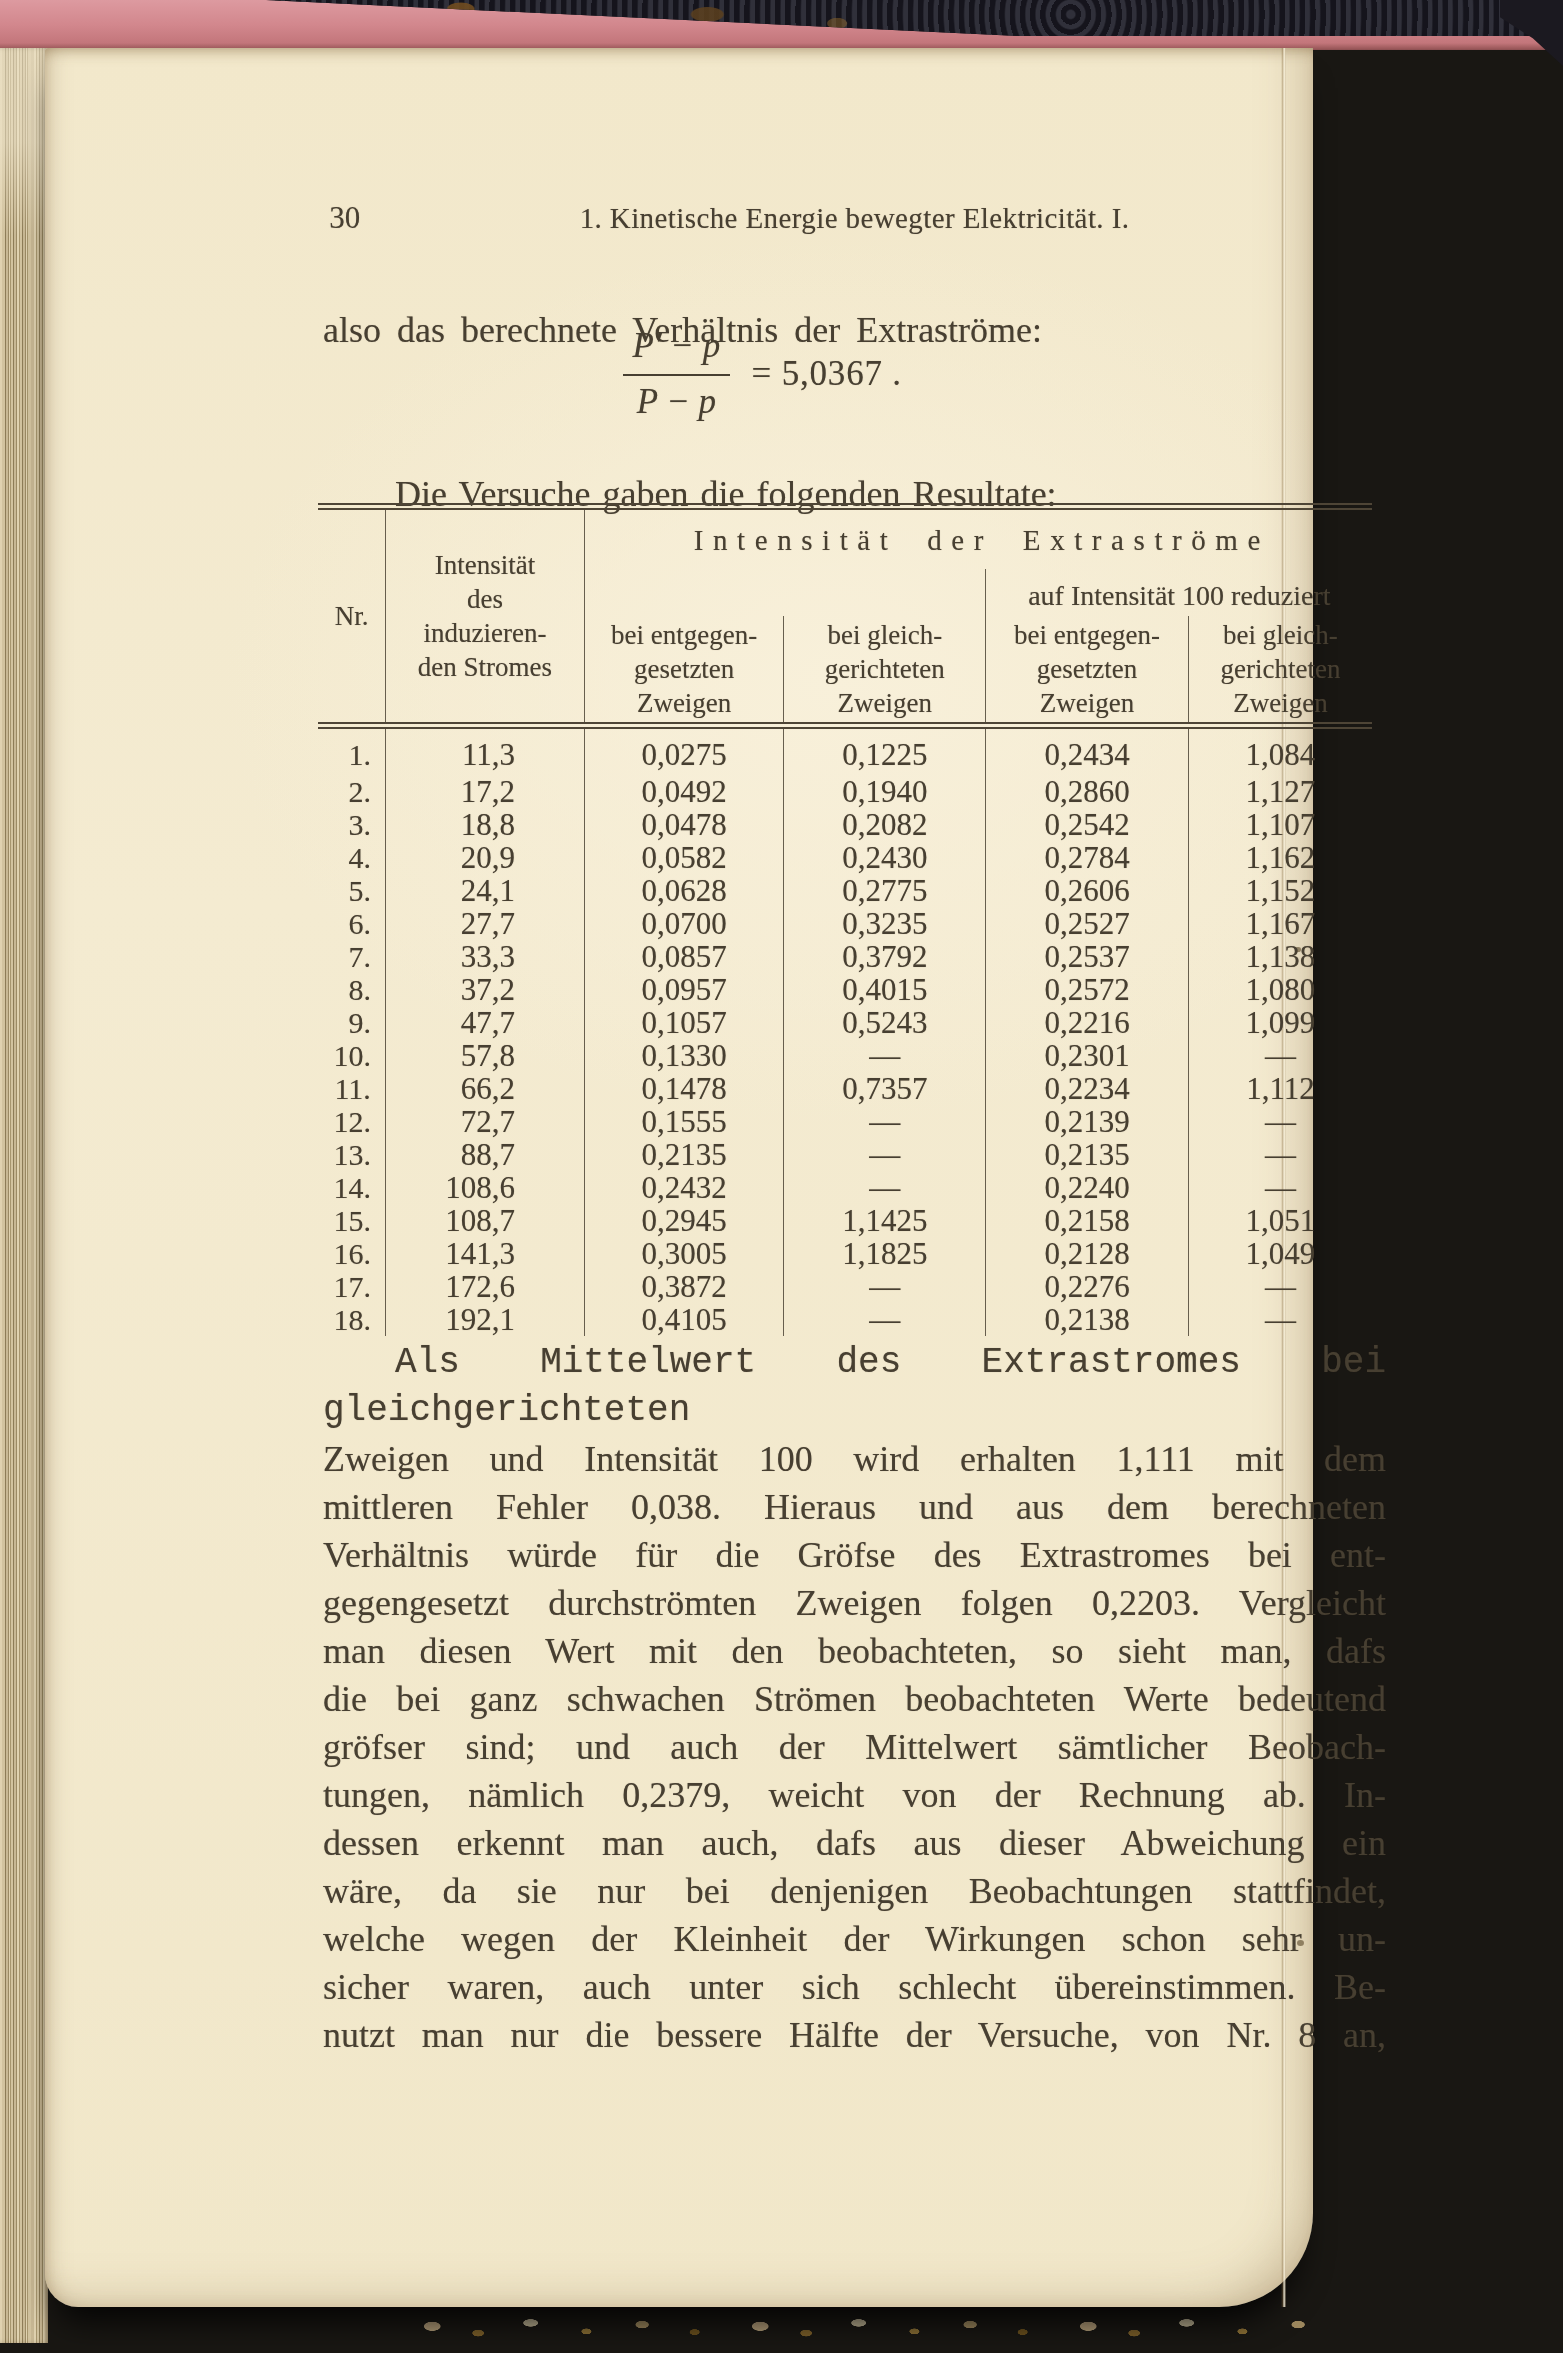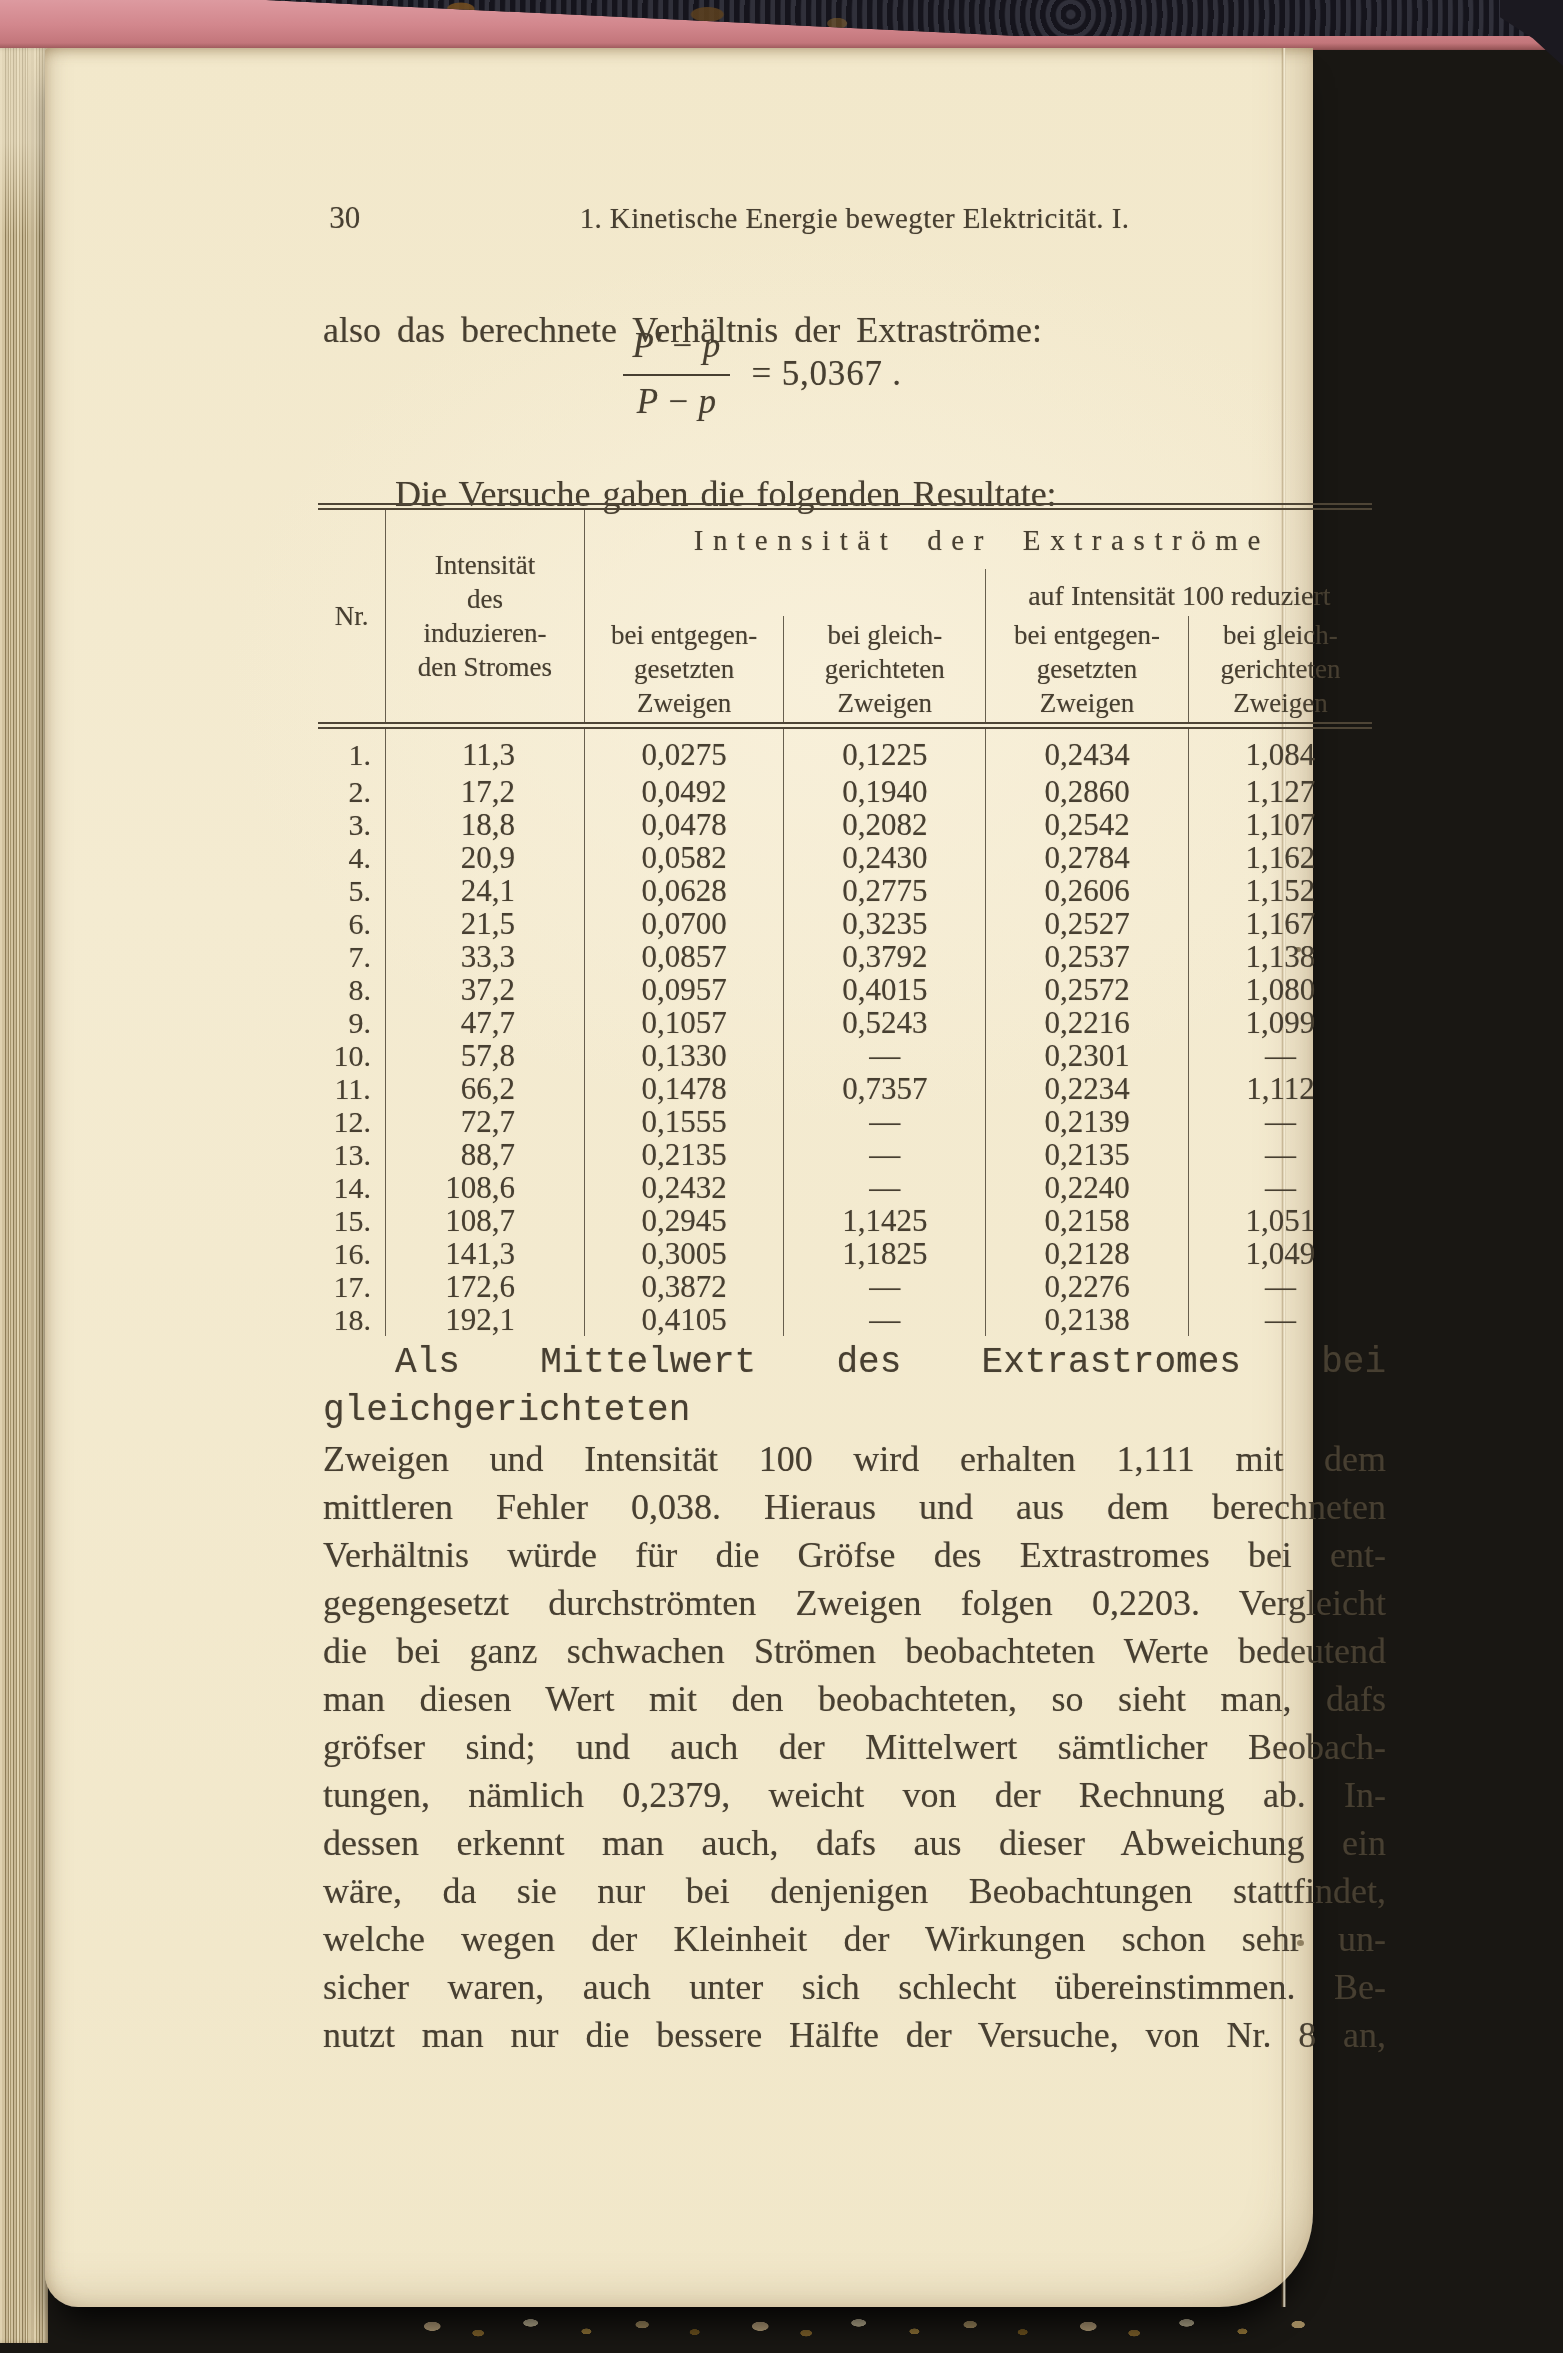--- a/index.html
+++ b/index.html
@@ -220,21 +220,21 @@
             <tr>
               <td class="c0 br">5.</td>
               <td class="c1 br">24,1</td>
               <td class="c2 br">0,0628</td>
               <td class="c3 br">0,2775</td>
               <td class="c4 br">0,2606</td>
               <td class="c5">1,152</td>
             </tr>
             <tr>
               <td class="c0 br">6.</td>
-              <td class="c1 br">21,5</td>
+              <td class="c1 br">27,7</td>
               <td class="c2 br">0,0700</td>
               <td class="c3 br">0,3235</td>
               <td class="c4 br">0,2527</td>
               <td class="c5">1,167</td>
             </tr>
             <tr>
               <td class="c0 br">7.</td>
               <td class="c1 br">33,3</td>
               <td class="c2 br">0,0857</td>
               <td class="c3 br">0,3792</td>
@@ -332,22 +332,22 @@
           </tbody>
       </table>
     </div>
 
     <div class="body-text" id="paragraph">
         <div class="pline first">Als Mittelwert des Extrastromes bei gleichgerichteten</div>
         <div class="pline">Zweigen und Intensität 100 wird erhalten 1,111 mit dem</div>
         <div class="pline">mittleren Fehler 0,038.  Hieraus und aus dem berechneten</div>
         <div class="pline">Verhältnis würde für die Gröfse des Extrastromes bei ent-</div>
         <div class="pline">gegengesetzt durchströmten Zweigen folgen 0,2203.  Vergleicht</div>
+        <div class="pline">man diesen Wert mit den beobachteten, so sieht man, dafs</div>
         <div class="pline">die bei ganz schwachen Strömen beobachteten Werte bedeutend</div>
-        <div class="pline">man diesen Wert mit den beobachteten, so sieht man, dafs</div>
         <div class="pline">gröfser sind; und auch der Mittelwert sämtlicher Beobach-</div>
         <div class="pline">tungen, nämlich 0,2379, weicht von der Rechnung ab.  In-</div>
         <div class="pline">dessen erkennt man auch, dafs aus dieser Abweichung ein</div>
         <div class="pline">wäre, da sie nur bei denjenigen Beobachtungen stattfindet,</div>
         <div class="pline">welche wegen der Kleinheit der Wirkungen schon sehr un-</div>
         <div class="pline">sicher waren, auch unter sich schlecht übereinstimmen.  Be-</div>
         <div class="pline">nutzt man nur die bessere Hälfte der Versuche, von Nr. 8 an,</div>
       </div>
 
   </div>

